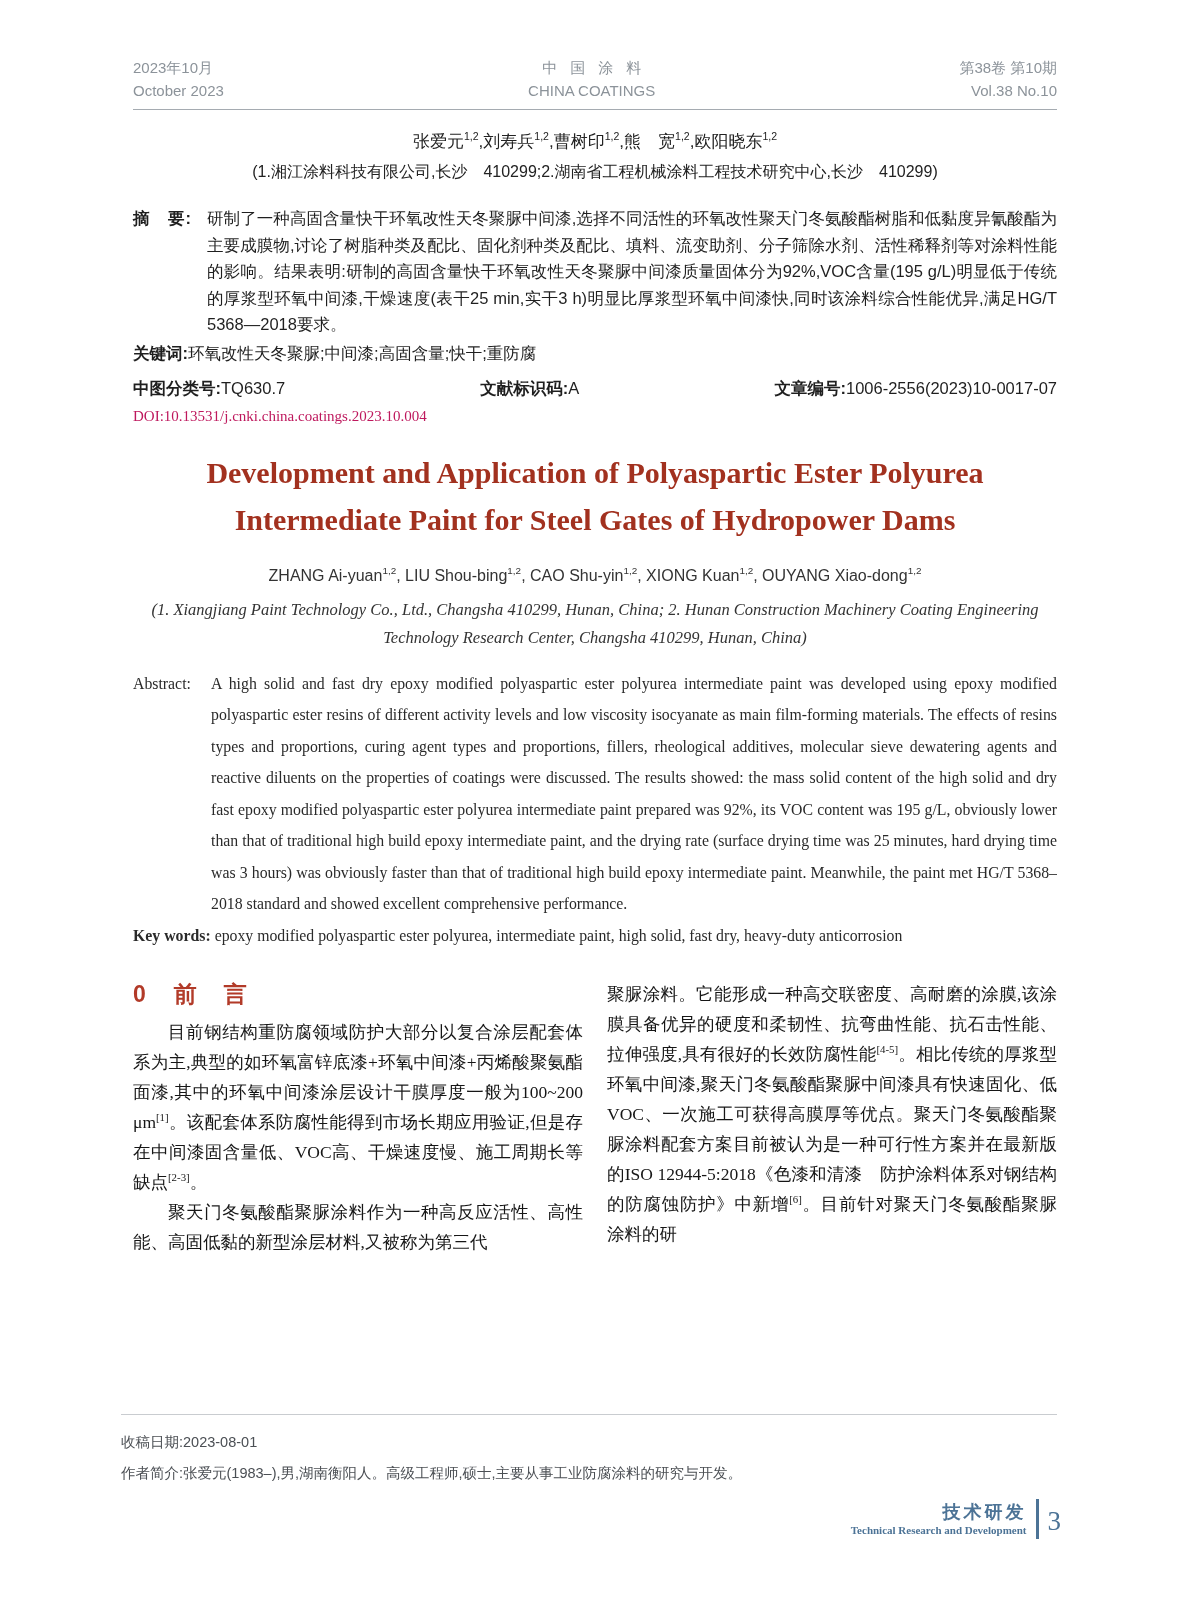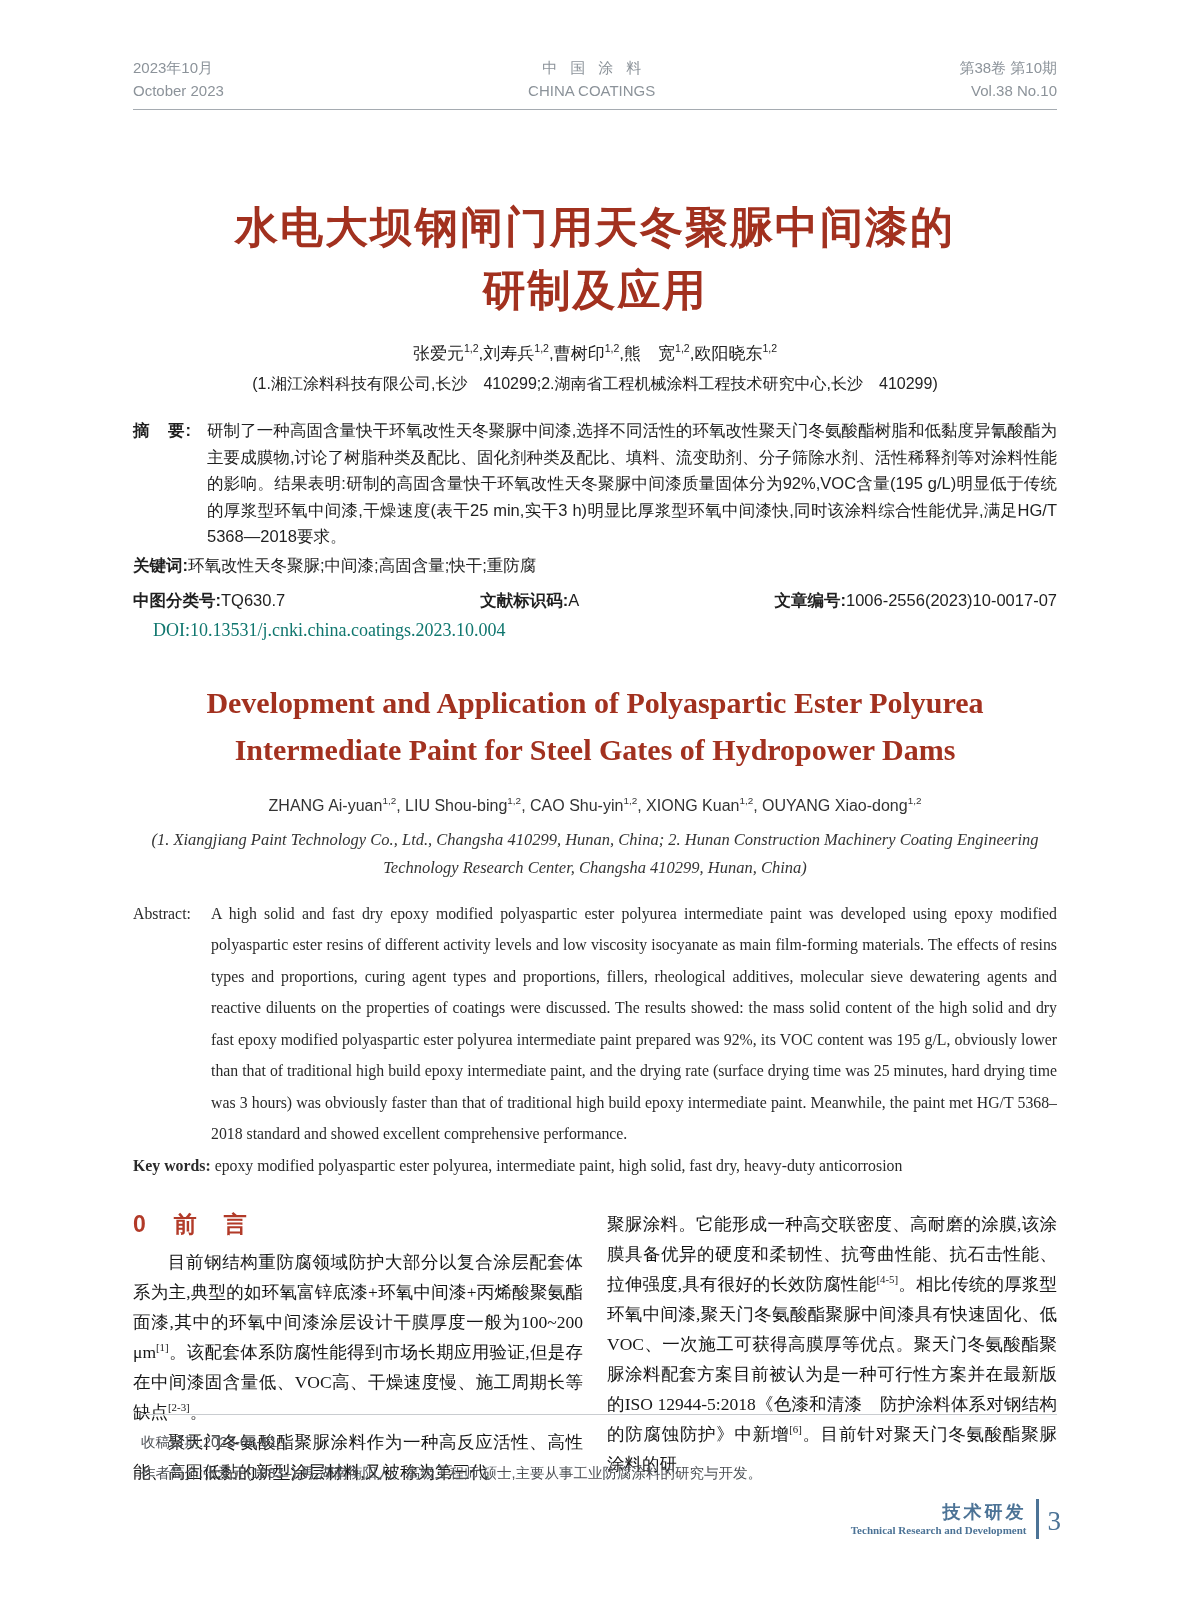--- a/index.html
+++ b/index.html
@@ -52,25 +52,25 @@
   sup{font-size:62%;vertical-align:super;line-height:0;margin-top:36px;}
 
   
   .abstract-cn{margin-top:22px;display:flex;font-size:16.5px;line-height:26.5px;}
   .abstract-cn .label{flex:0 0 74px;font-weight:700;letter-spacing:1px;}
   .abstract-cn .text{flex:1;text-align:justify;}
   .keywords-cn{margin-top:2px;font-size:16.5px;line-height:26px;}
   .keywords-cn .label{font-weight:700;}
   .meta-row{margin-top:9px;display:flex;justify-content:space-between;font-size:16.5px;line-height:26px;}
   .meta-row .label{font-weight:600;}
-  .doi-line{margin-top:7px;font-family:"Liberation Serif",serif;font-size:18px;color:#0f766e;margin-left:20px;}
+  .doi-line{margin-top:7px;font-family:"Liberation Serif",serif;font-size:15px;color:#be185d;}
 
   
   .en-title{
-    margin-top:38px;text-align:center;color:var(--accent-red);
+    margin-top:24px;text-align:center;color:var(--accent-red);
     font-family:"Liberation Serif",serif;font-weight:700;
     font-size:30px;line-height:47px;
   }
   .en-authors{margin-top:24px;text-align:center;font-size:16px;color:#333;}
   .en-affil{
     margin-top:11px;text-align:center;
     font-family:"Liberation Serif",serif;font-style:italic;
     font-size:16.5px;line-height:28px;color:#333;
     max-width:900px;margin-left:auto;margin-right:auto;
   }
@@ -85,21 +85,21 @@
   .intro-col{flex:1;font-family:"Liberation Serif",serif;font-size:17.5px;line-height:30px;text-align:justify;color:#161616;}
   .section-heading{
     display:flex;gap:26px;align-items:baseline;
     color:var(--section-red);font-family:"Liberation Sans",sans-serif;
     font-weight:700;font-size:23px;line-height:30px;margin-bottom:8px;letter-spacing:2px;
   }
   .intro-col p.indent{text-indent:2em;}
 
   
   .footnotes{
-    position:absolute;left:141px;right:130px;top:1414px;
+    position:absolute;left:121px;right:130px;top:1414px;
     border-top:1.5px solid var(--rule-light);
     padding-top:12px;
     font-size:14.5px;line-height:31px;color:var(--footnote-ink);
   }
 
   
   .page-footer{
     position:absolute;right:126px;top:1497px;
     display:flex;align-items:center;gap:9px;color:var(--footer-blue);
   }
@@ -123,24 +123,20 @@
       <div class="jh-col jh-center">
         <div class="cn">中国涂料</div>
         <div class="en">CHINA COATINGS</div>
       </div>
       <div class="jh-col jh-right">
         <div class="cn">第38卷 第10期</div>
         <div class="en">Vol.38 No.10</div>
       </div>
     </div>
 
-    <h1 class="cn-title">
-      <span>水电大坝钢闸门用天冬聚脲中间漆的</span><br>
-      <span>研制及应用</span>
-    </h1>
 
     <div class="cn-authors">张爱元<sup>1,2</sup>,刘寿兵<sup>1,2</sup>,曹树印<sup>1,2</sup>,熊　宽<sup>1,2</sup>,欧阳晓东<sup>1,2</sup></div>
     <div class="cn-affil">(1.湘江涂料科技有限公司,长沙　410299;2.湖南省工程机械涂料工程技术研究中心,长沙　410299)</div>
 
     <div class="abstract-cn">
       <div class="label">摘　要:</div>
       <div class="text">研制了一种高固含量快干环氧改性天冬聚脲中间漆,选择不同活性的环氧改性聚天门冬氨酸酯树脂和低黏度异氰酸酯为主要成膜物,讨论了树脂种类及配比、固化剂种类及配比、填料、流变助剂、分子筛除水剂、活性稀释剂等对涂料性能的影响。结果表明:研制的高固含量快干环氧改性天冬聚脲中间漆质量固体分为92%,VOC含量(195 g/L)明显低于传统的厚浆型环氧中间漆,干燥速度(表干25 min,实干3 h)明显比厚浆型环氧中间漆快,同时该涂料综合性能优异,满足HG/T 5368—2018要求。</div>
     </div>
 
     <div class="keywords-cn">

